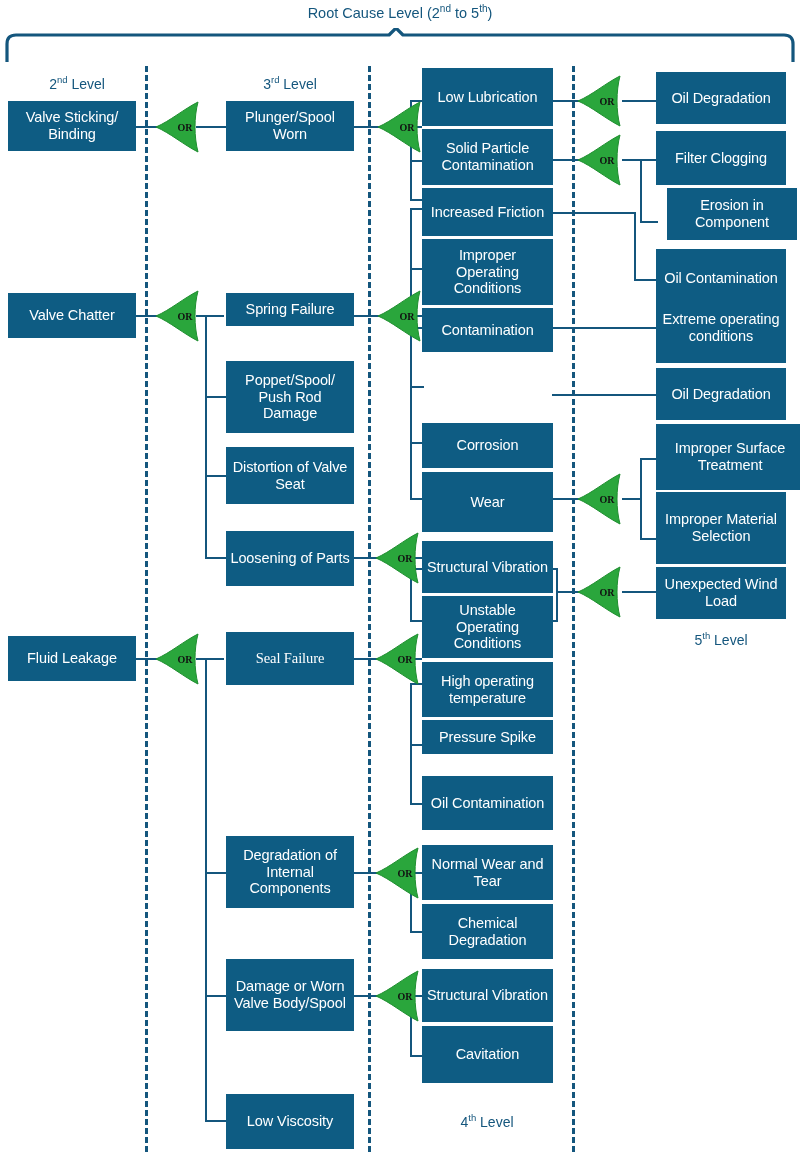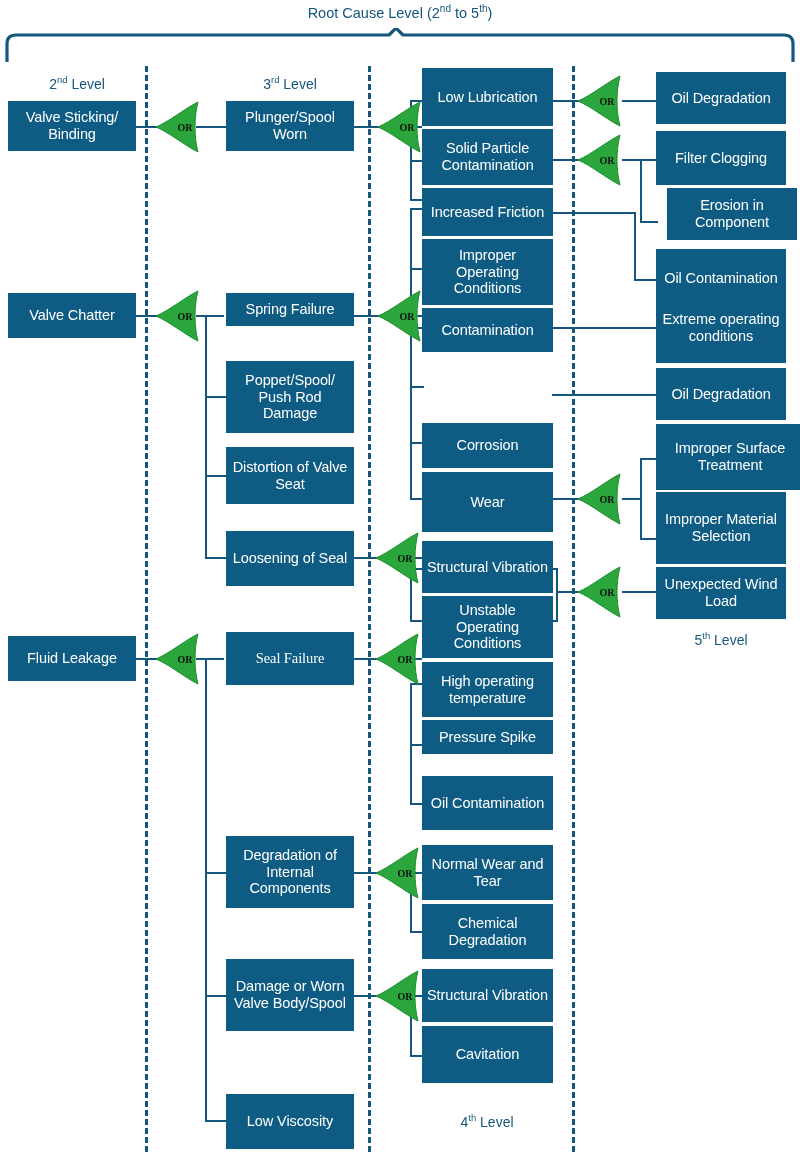--- a/index.html
+++ b/index.html
@@ -210,21 +210,21 @@
   <div class="node" style="left:226px;top:293px;width:128px;height:33px;">
     <span>Spring Failure</span>
   </div>
   <div class="node" style="left:226px;top:361px;width:128px;height:72px;">
     <span>Poppet/Spool/ Push Rod Damage</span>
   </div>
   <div class="node" style="left:226px;top:447px;width:128px;height:57px;">
     <span>Distortion of Valve Seat</span>
   </div>
   <div class="node" style="left:226px;top:531px;width:128px;height:55px;">
-    <span>Loosening of Seal</span>
+    <span>Loosening of Parts</span>
   </div>
   <div class="node" style="left:226px;top:632px;width:128px;height:53px;font-family:Liberation Serif, serif;">
     <span>Seal Failure</span>
   </div>
   <div class="node" style="left:226px;top:836px;width:128px;height:72px;">
     <span>Degradation of Internal Components</span>
   </div>
   <div class="node" style="left:226px;top:959px;width:128px;height:72px;">
     <span>Damage or Worn Valve Body/Spool</span>
   </div>

